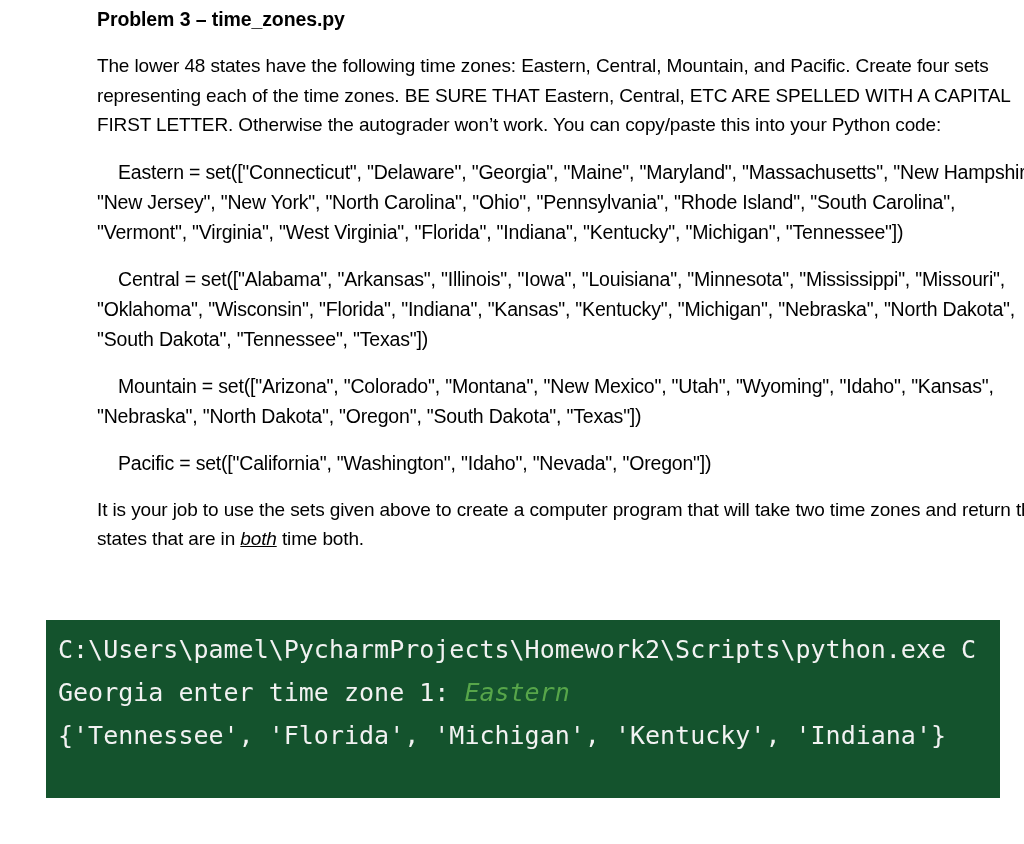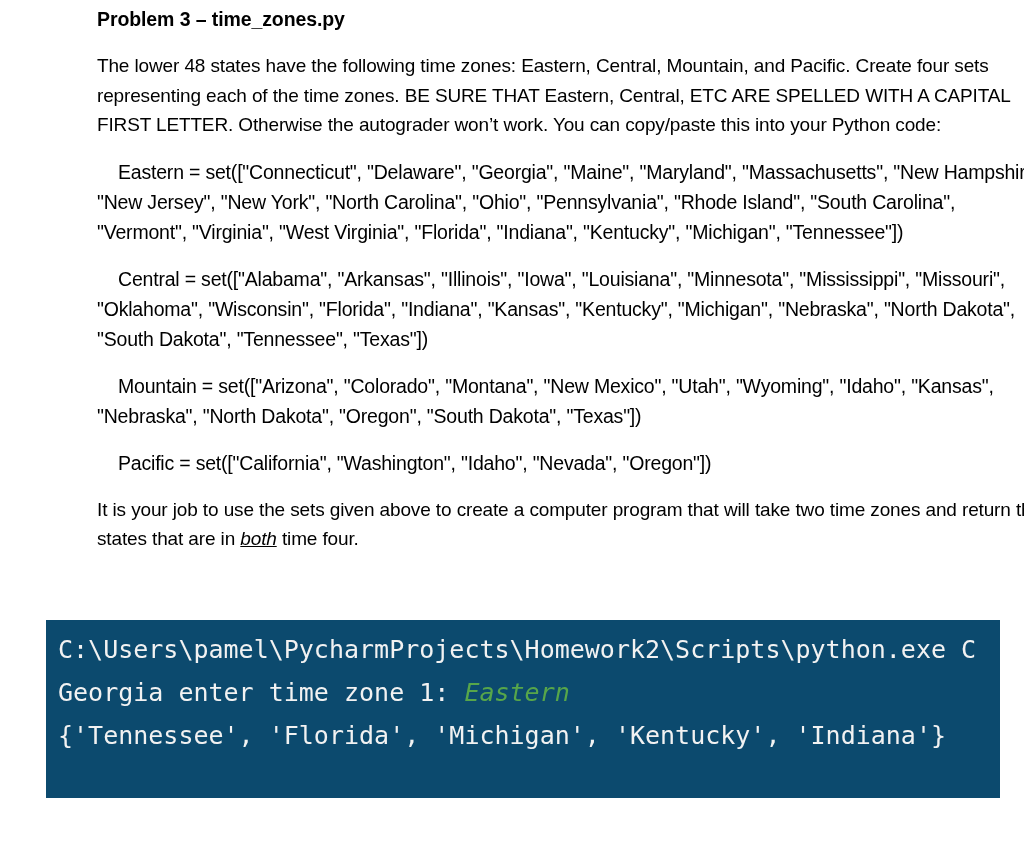--- a/index.html
+++ b/index.html
@@ -53,21 +53,21 @@
     margin-bottom: 21px;
   }
   .italic { font-style: italic; text-decoration: underline; }
 
   .terminal {
     position: absolute;
     left: 46px;
     top: 620px;
     width: 954px;
     height: 178px;
-    background: #0c4a6e;
+    background: #14532d;
     overflow: hidden;
     box-sizing: border-box;
     padding: 8px 0 0 0;
   }
   .term-line {
     font-family: "DejaVu Sans Mono", monospace;
     font-size: 25px;
     line-height: 43px;
     color: #f2f2f2;
     white-space: pre;
@@ -89,21 +89,21 @@
 
     <h1 class="title">Problem 3 – time_zones.py</h1>
 
     <p class="body-par">The lower 48 states have the following time zones: Eastern, Central, Mountain, and Pacific.  Create four sets representing each of the time zones.  BE SURE THAT Eastern, Central, ETC ARE SPELLED WITH A CAPITAL FIRST LETTER.  Otherwise the autograder won’t work.  You can copy/paste this into your Python code:</p>
 
     <p class="code-par">Eastern = set(["Connecticut", "Delaware", "Georgia", "Maine", "Maryland", "Massachusetts", "New Hampshire",  "New Jersey", "New York", "North Carolina", "Ohio", "Pennsylvania", "Rhode Island", "South Carolina", "Vermont", "Virginia", "West Virginia", "Florida", "Indiana", "Kentucky",  "Michigan", "Tennessee"])</p>
     <p class="code-par">Central = set(["Alabama", "Arkansas", "Illinois", "Iowa", "Louisiana", "Minnesota", "Mississippi", "Missouri", "Oklahoma", "Wisconsin", "Florida", "Indiana", "Kansas", "Kentucky", "Michigan", "Nebraska", "North Dakota", "South Dakota", "Tennessee", "Texas"])</p>
     <p class="code-par">Mountain = set(["Arizona", "Colorado", "Montana", "New Mexico", "Utah", "Wyoming", "Idaho", "Kansas",  "Nebraska", "North Dakota", "Oregon", "South Dakota", "Texas"])</p>
     <p class="code-par">Pacific = set(["California", "Washington", "Idaho", "Nevada", "Oregon"])</p>
 
-    <p class="body-par"><span>It is your job to use the sets given above to create a computer program that will take two time zones and return the states that are in </span><span class="italic">both</span><span> time four.</span></p>
+    <p class="body-par"><span>It is your job to use the sets given above to create a computer program that will take two time zones and return the states that are in </span><span class="italic">both</span><span> time both.</span></p>
 
   </div>
 
   <div class="terminal">
     <div class="term-line"><span>C:\Users\pamel\PycharmProjects\Homework2\Scripts\python.exe C</span></div>
     <div class="term-line"><span>Georgia enter time zone 1: </span><span class="term-input">Eastern</span></div>
     <div class="term-line"><span>{'Tennessee', 'Florida', 'Michigan', 'Kentucky', 'Indiana'}</span></div>
   </div>
 
 </div>

